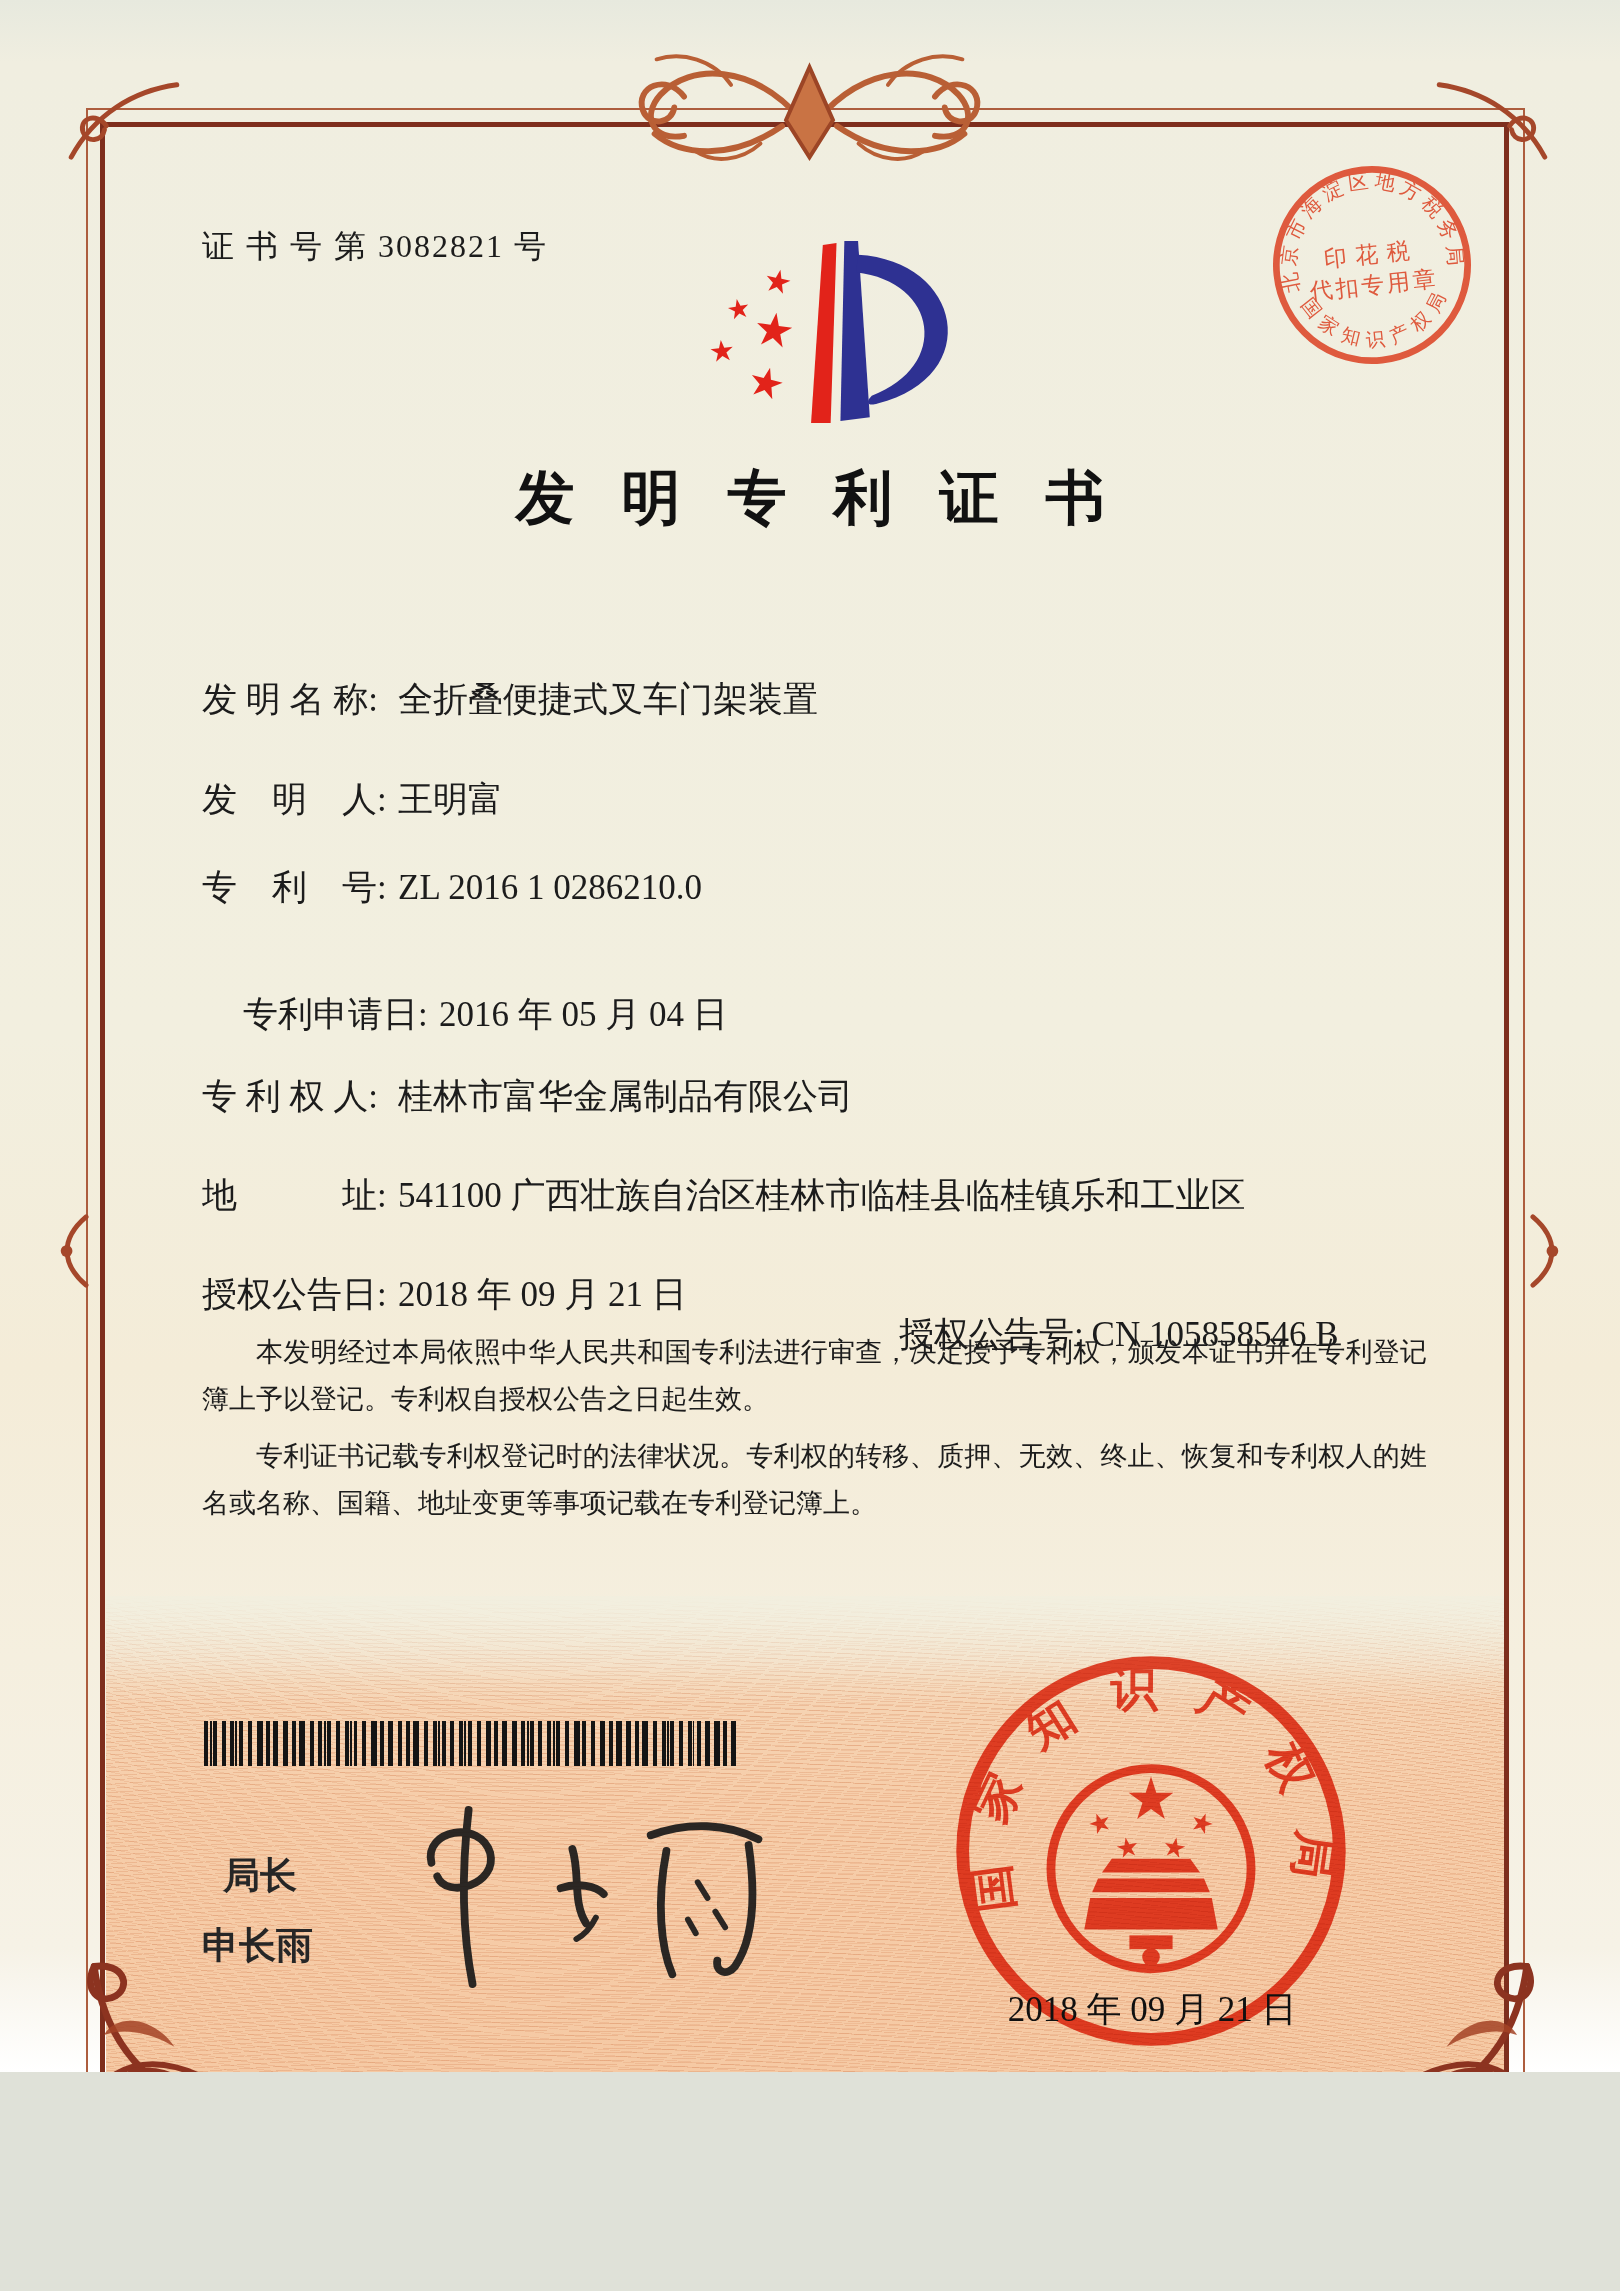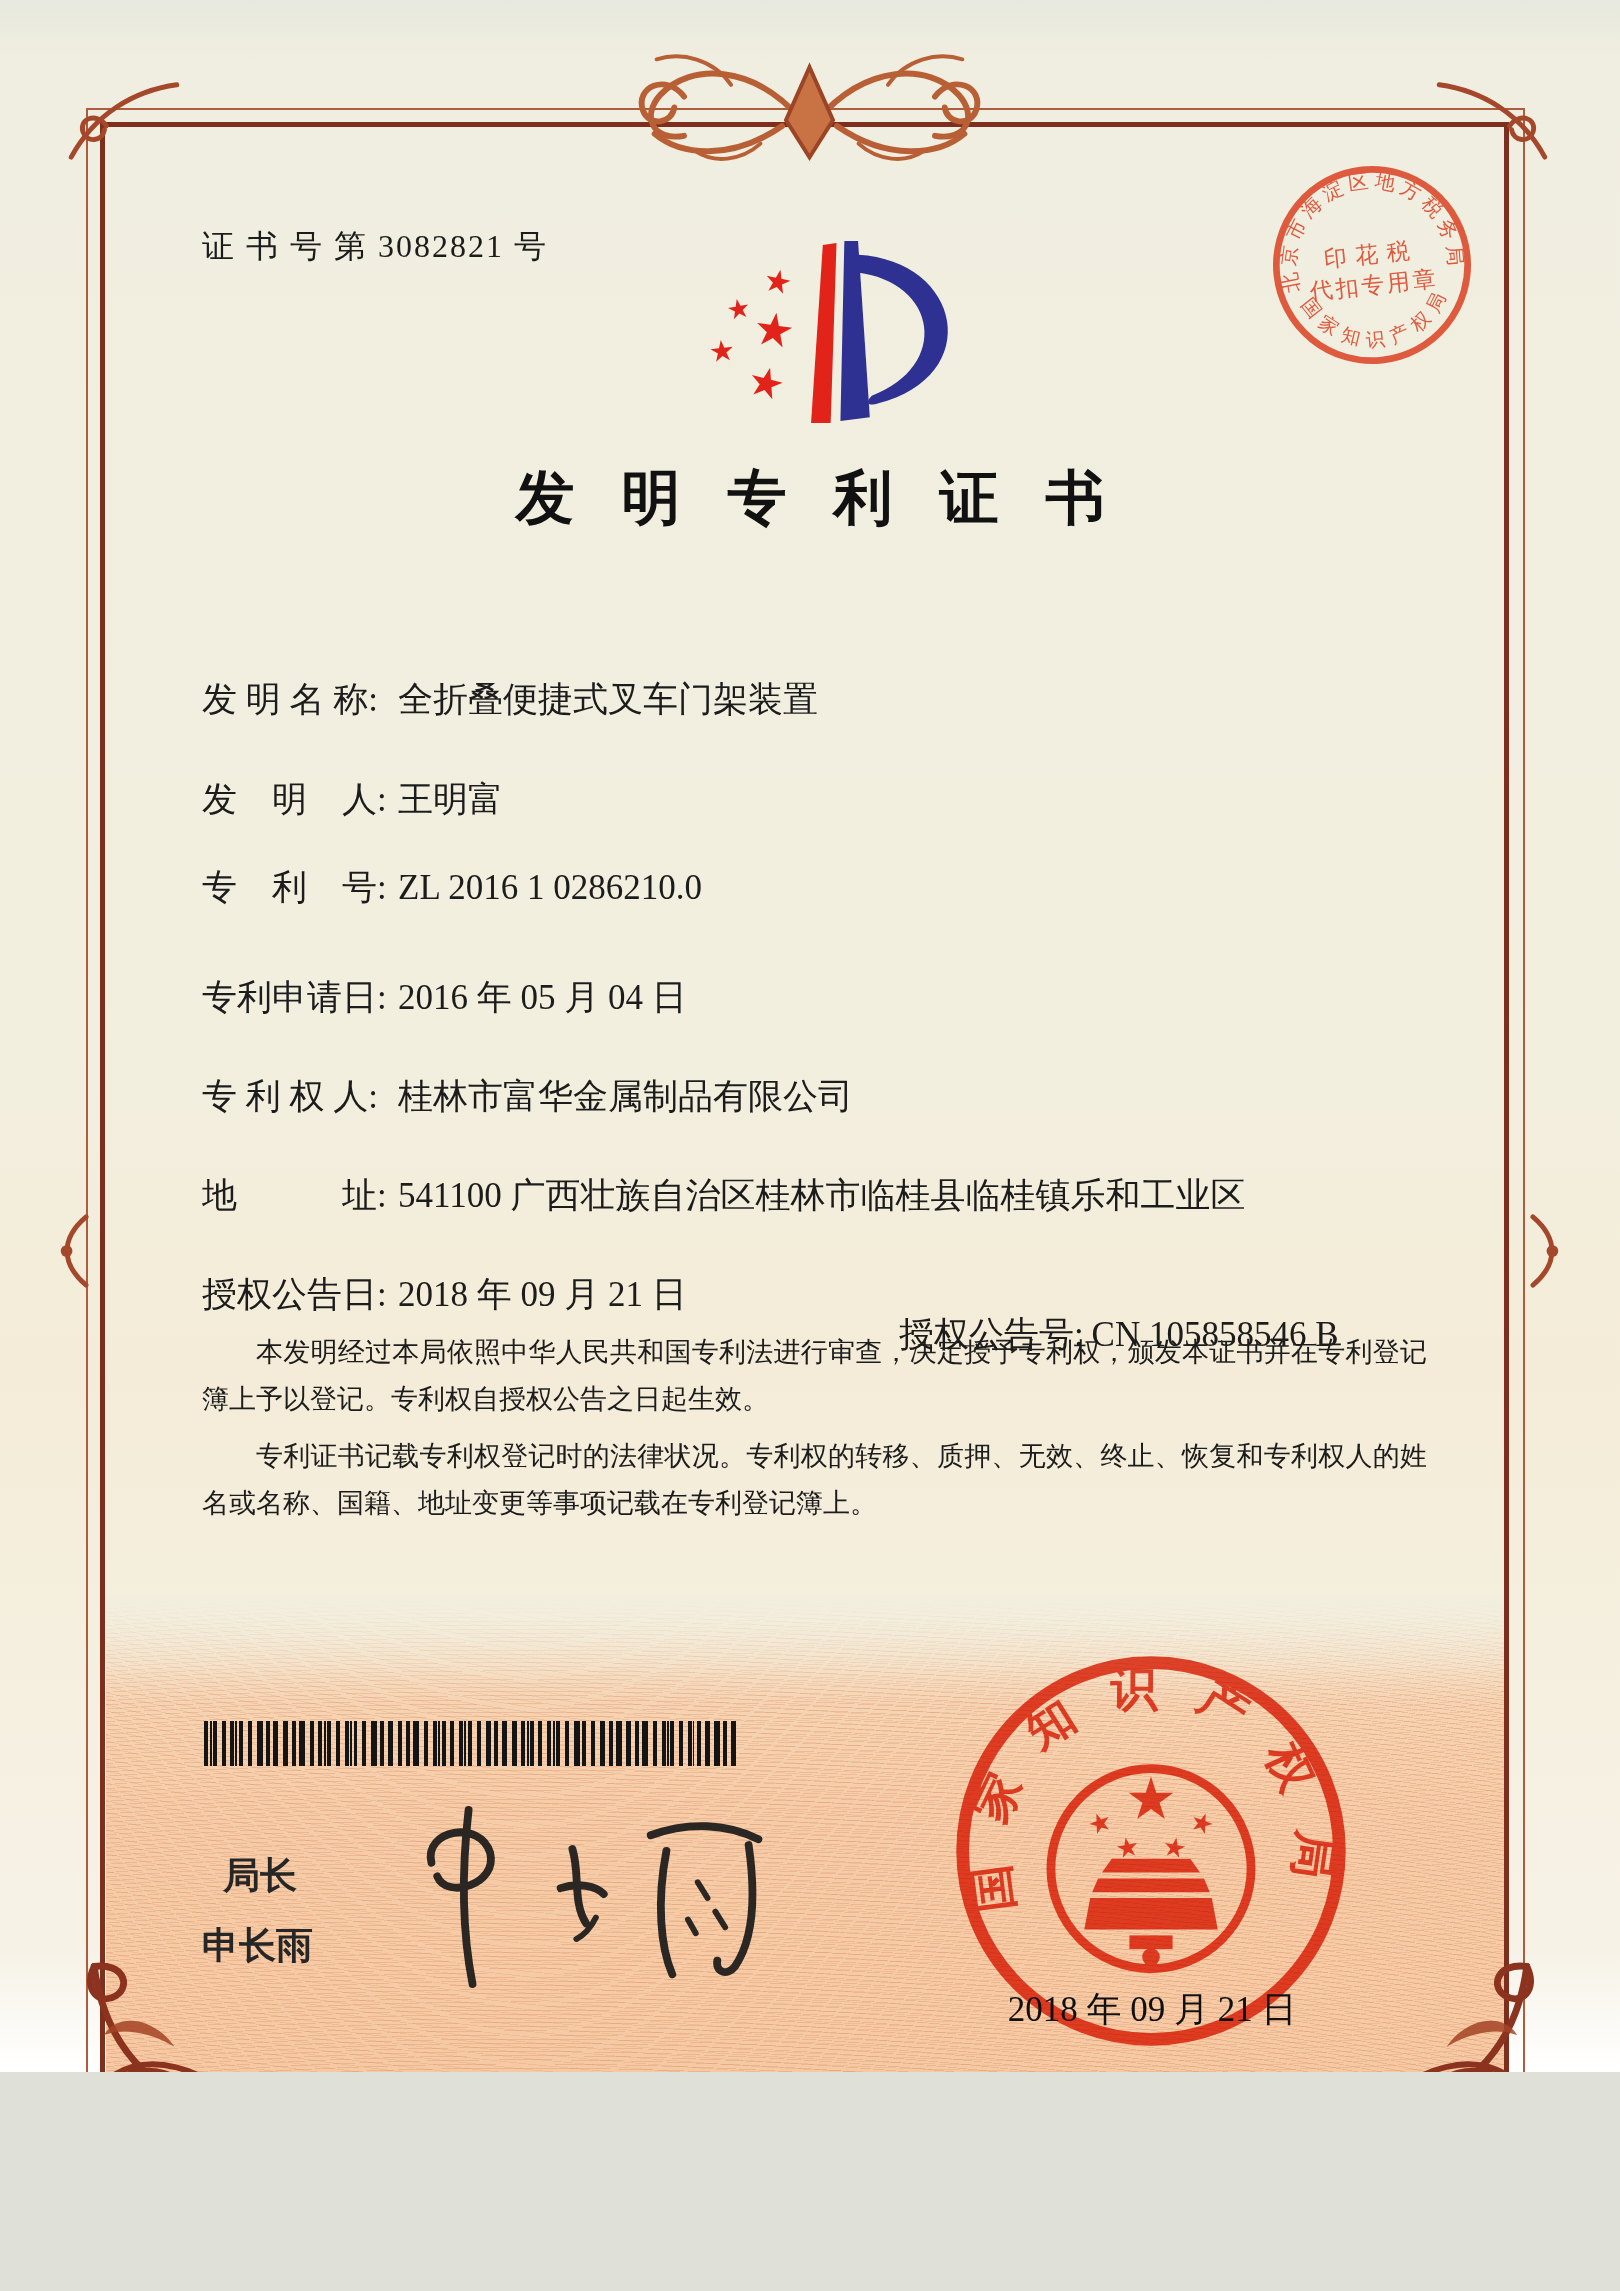--- a/index.html
+++ b/index.html
@@ -23,21 +23,21 @@
   .waves::before{content:"";position:absolute;inset:0;
     background:linear-gradient(180deg,#f2efdf 0%,rgba(242,239,223,0) 20%);}
   
   .cert-no{position:absolute;left:202px;top:225px;font-size:32px;letter-spacing:2px;z-index:3;white-space:pre;}
   .title{position:absolute;left:0;right:0;top:459px;text-align:center;font-size:59px;font-weight:600;
     letter-spacing:47px;text-indent:47px;color:#111;z-index:3;}
   .fields{position:absolute;left:202px;top:676px;width:1245px;font-size:35px;z-index:3;}
   .frow{position:absolute;left:0;white-space:nowrap;}
   .frow .lbl{display:inline-block;width:196px;white-space:pre;}
   .frow .val{white-space:pre;}
-  .r0{top:0;}.r1{top:100px;}.r2{top:188px;}.r3{top:298px;}.r4{top:397px;}.r5{top:496px;}.r6{top:595px;}
+  .r0{top:0;}.r1{top:100px;}.r2{top:188px;}.r3{top:315px;margin-left:41px;}.r4{top:397px;}.r5{top:496px;}.r6{top:595px;}
   .grant-no{position:absolute;left:627px;top:0;white-space:pre;}
   .grant-no .lbl2{display:inline-block;margin-right:7.8px;}
   .paras{position:absolute;left:202px;top:1329px;width:1225px;font-size:27px;line-height:47px;
     text-align:justify;z-index:3;}
   .paras p{margin:0 0 9.8px 0;text-indent:2em;}
   
   .barcode{position:absolute;left:204px;top:1721px;width:537px;height:45px;z-index:3;
     background:
       repeating-linear-gradient(90deg,#141414 0 3.9px,transparent 3.9px 8.8px),
       repeating-linear-gradient(90deg,transparent 0 5.9px,#141414 5.9px 7.8px,transparent 7.8px 12.7px);}

